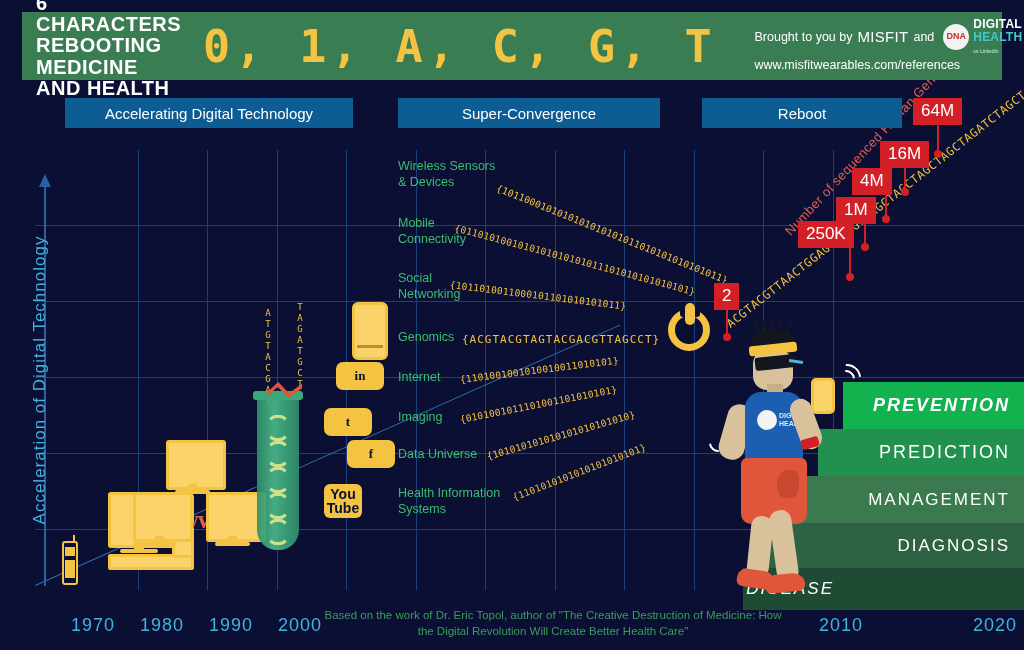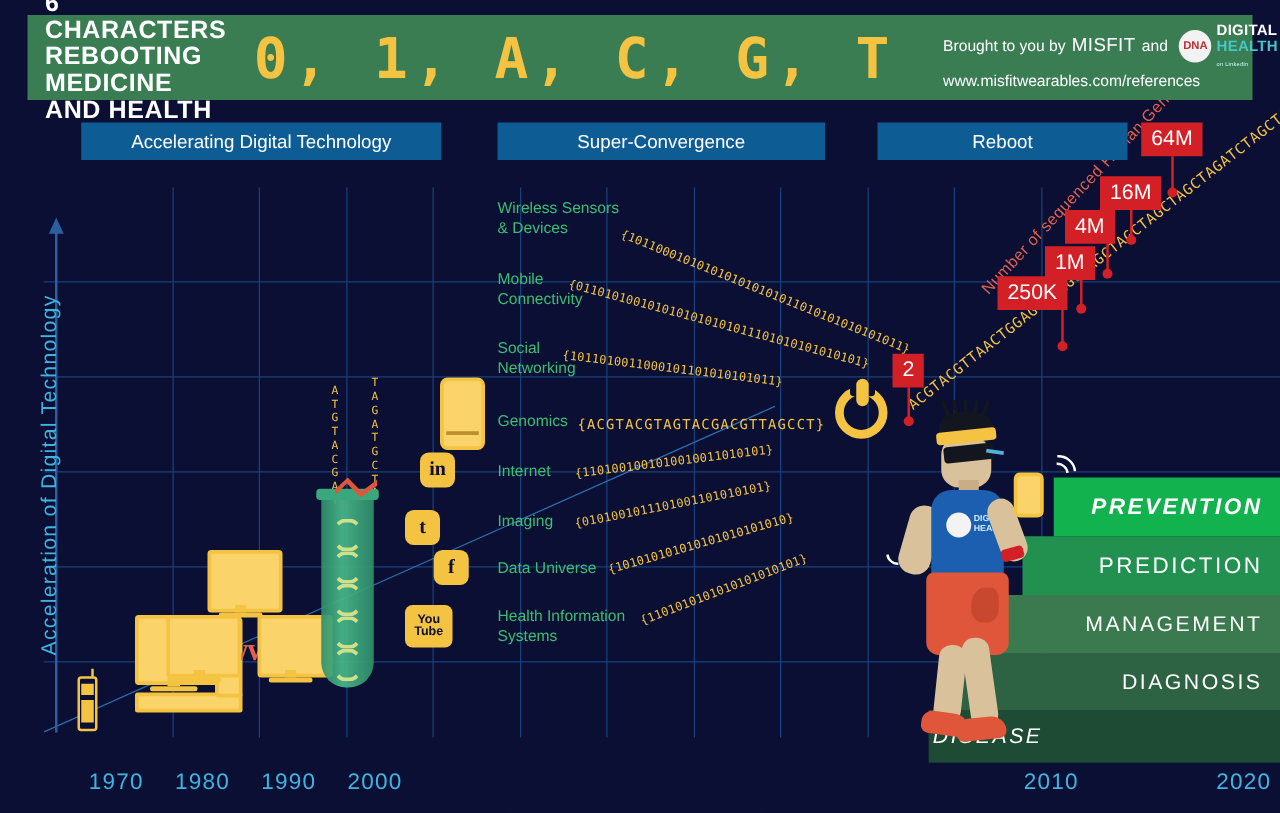--- a/index.html
+++ b/index.html
@@ -126,26 +126,26 @@
   
   #tube{position:absolute;left:257px;top:385px;width:42px;height:165px;}
   #tube-body{position:absolute;left:0;top:10px;width:42px;height:155px;
     background:linear-gradient(90deg,#2e8f6a,#49b98a 40%,#2e8f6a);
     border-radius:0 0 20px 20px;opacity:.92;}
   #tube-lip{position:absolute;left:-4px;top:6px;width:50px;height:9px;background:#3aa87c;border-radius:3px;}
   .helix{position:absolute;left:9px;width:24px;height:26px;border:3px solid #cfe08a;border-radius:50%/60%;box-sizing:border-box;border-left-color:transparent;border-right-color:transparent;}
   .acgt-up{position:absolute;color:#f5c342;font-family:"DejaVu Sans Mono",monospace;font-size:9px;line-height:11px;text-align:center;width:10px;}
 
   
-  .social{position:absolute;width:28px;height:28px;border-radius:7px;background:#f5c342;
+  .social{position:absolute;width:48px;height:28px;border-radius:7px;background:#f5c342;
     color:#0a0f33;display:flex;align-items:center;justify-content:center;
-    font-weight:bold;font-size:16px;font-family:"Liberation Serif", serif;}
+    font-weight:bold;font-size:13px;font-family:"Liberation Serif", serif;}
   #yt-badge{position:absolute;left:324px;top:484px;width:38px;height:34px;border-radius:6px;background:#f5c342;
     color:#0a0f33;display:flex;flex-direction:column;align-items:center;justify-content:center;
-    font-size:10px;font-weight:bold;line-height:1.0;}
+    font-size:14px;font-weight:bold;line-height:1.0;}
   #tablet{position:absolute;left:352px;top:302px;width:36px;height:58px;border:3px solid #f5c342;border-radius:6px;background:#fbd36b;box-sizing:border-box;}
   #tablet-ln{position:absolute;left:357px;top:345px;width:26px;height:3px;background:#b9902a;}
 
   
   #runner{position:absolute;left:715px;top:330px;width:120px;height:265px;}
   .r{position:absolute;}
   #r-hair{left:36px;top:0px;width:44px;height:18px;background:#14161f;border-radius:14px 14px 3px 3px;}
   .spike{position:absolute;top:-10px;width:3px;height:14px;background:#14161f;}
   #r-band{left:34px;top:14px;width:48px;height:10px;background:#f5c342;border-radius:3px;transform:rotate(-6deg);}
   #r-head{left:38px;top:18px;width:40px;height:42px;background:#d9c29b;border-radius:16px 18px 14px 14px;}
@@ -425,14 +425,15 @@
     </div>
   </div>
 
   <div class="year" style="left:50px;">1970</div>
   <div class="year" style="left:119px;">1980</div>
   <div class="year" style="left:188px;">1990</div>
   <div class="year" style="left:257px;">2000</div>
   <div class="year" style="left:798px;">2010</div>
   <div class="year" style="left:952px;">2020</div>
 
+  <div id="footnote">Based on the work of Dr. Eric Topol, author of "The Creative Destruction of Medicine: How the Digital Revolution Will Create Better Health Care"</div>
 
 </div>
 
 </body></html>

